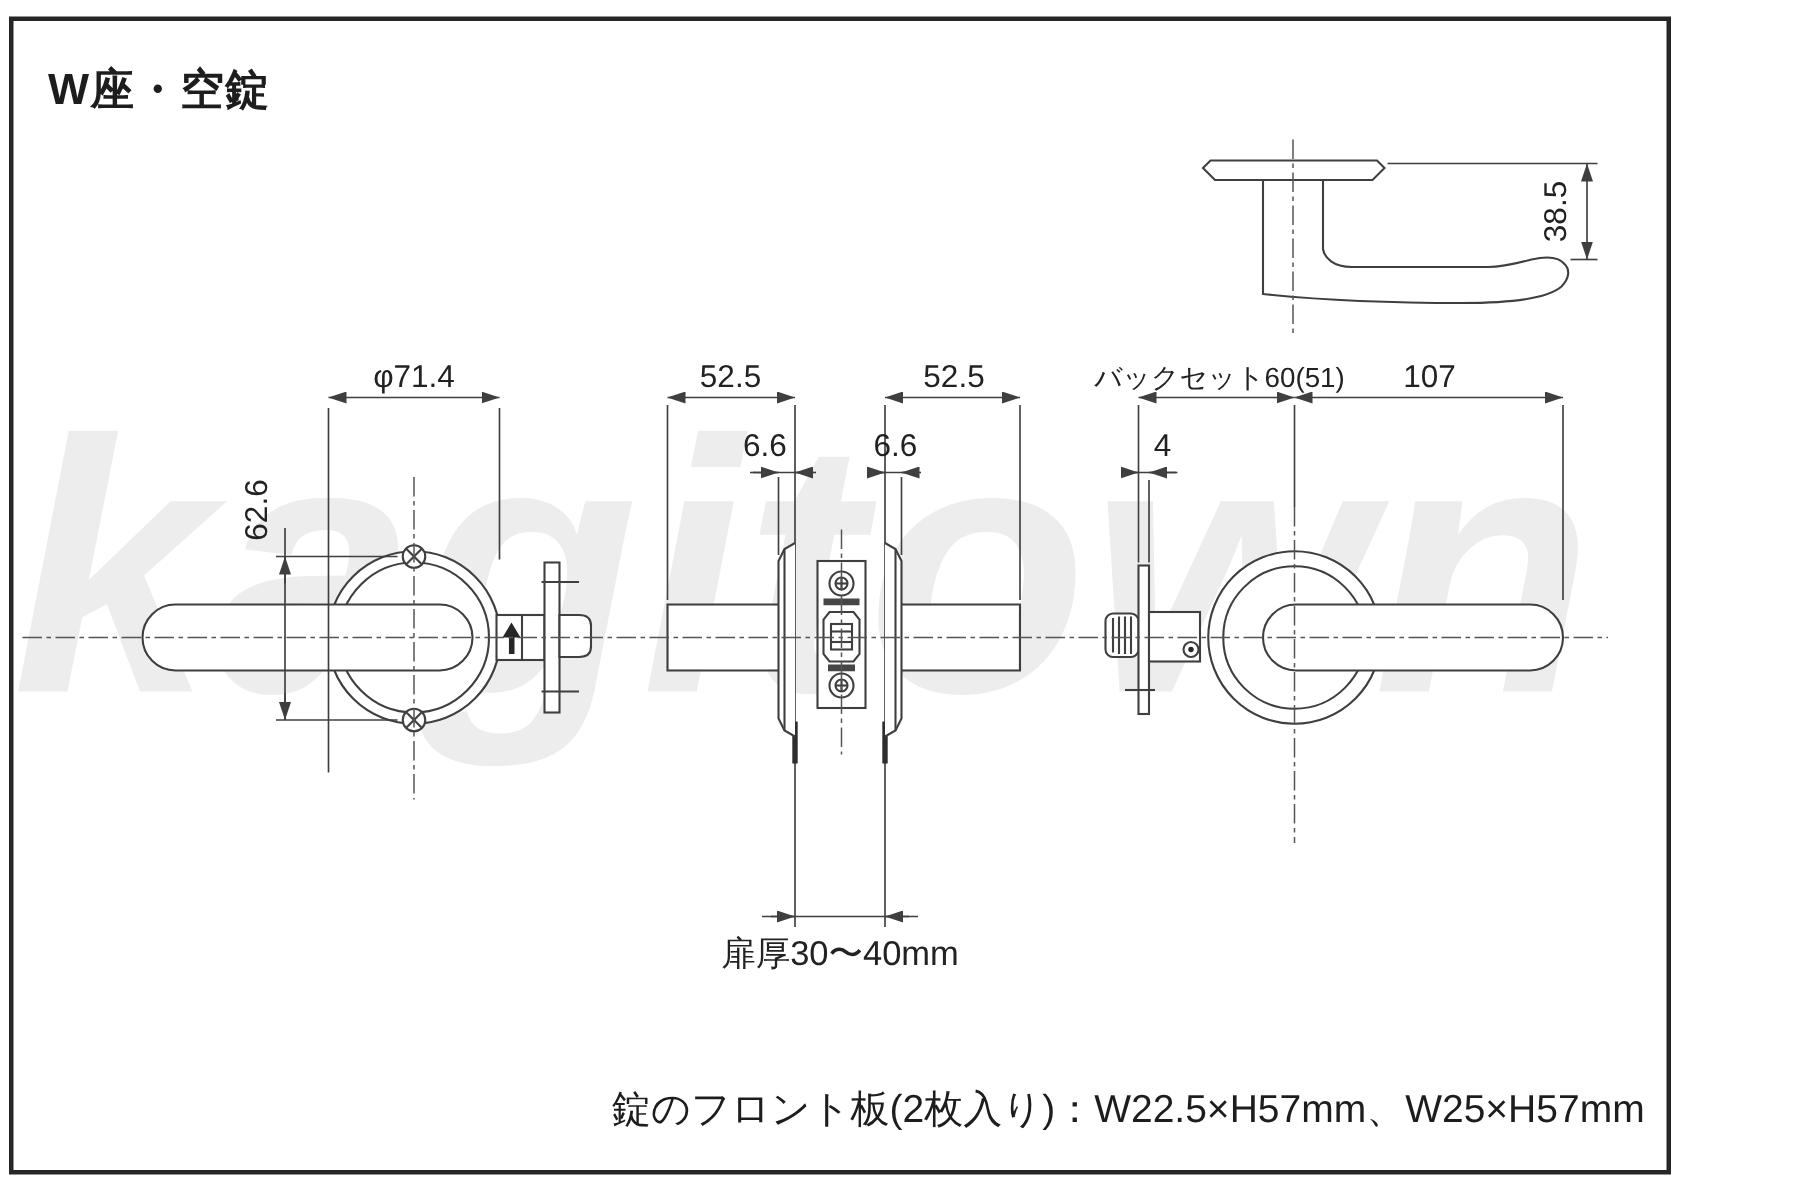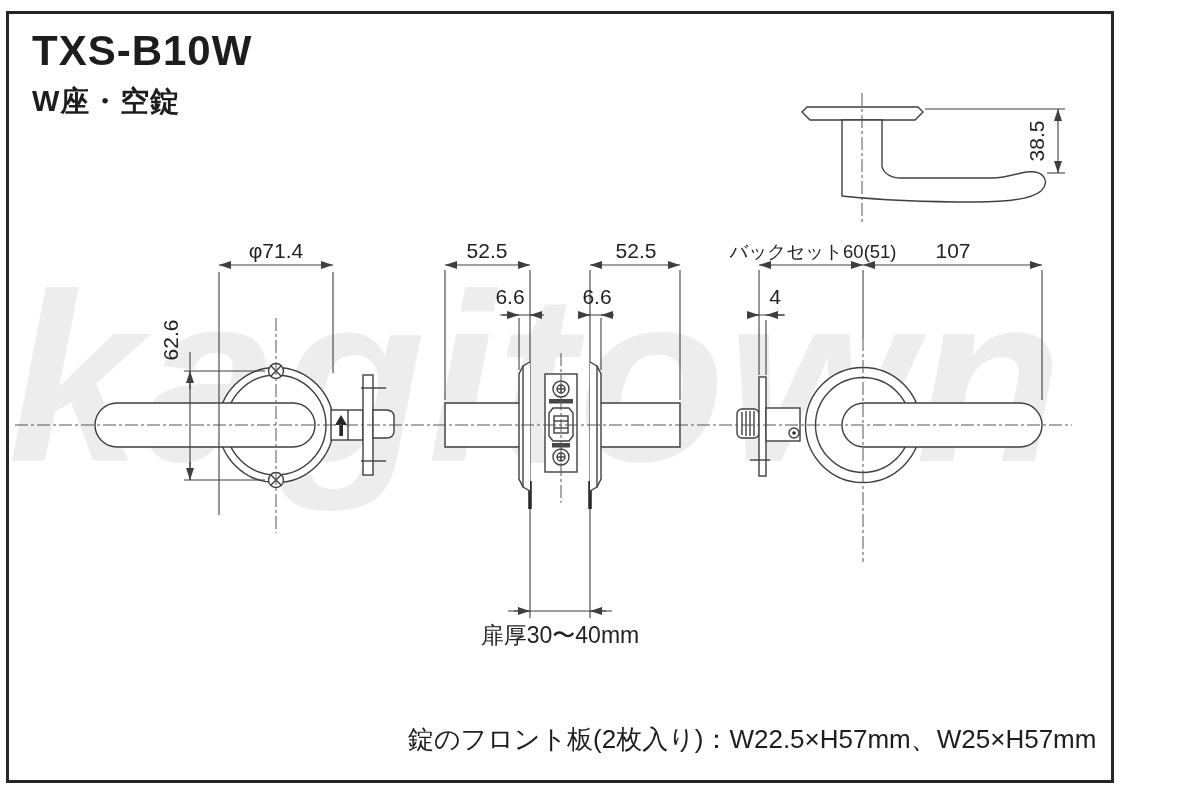--- a/index.html
+++ b/index.html
@@ -191,17 +191,16 @@
   <g>
     <line class="cl" x1="15" y1="425" x2="1072" y2="425"></line>
     <line class="cl" x1="276" y1="318" x2="276" y2="533"></line>
     <line class="cl" x1="561" y1="353" x2="561" y2="503"></line>
     <line class="cl" x1="863" y1="338" x2="863" y2="562"></line>
     <line class="cl" x1="862" y1="93" x2="862" y2="222"></line>
   </g>
 </svg>
 
 <div class="hdr">
-  <div class="t">TXS-B10W</div>
   <div class="s">W座・空錠</div>
 </div>
 
 <div class="foot">錠のフロント板(2枚入り)：W22.5×H57mm、W25×H57mm</div>
 
 </body></html>

